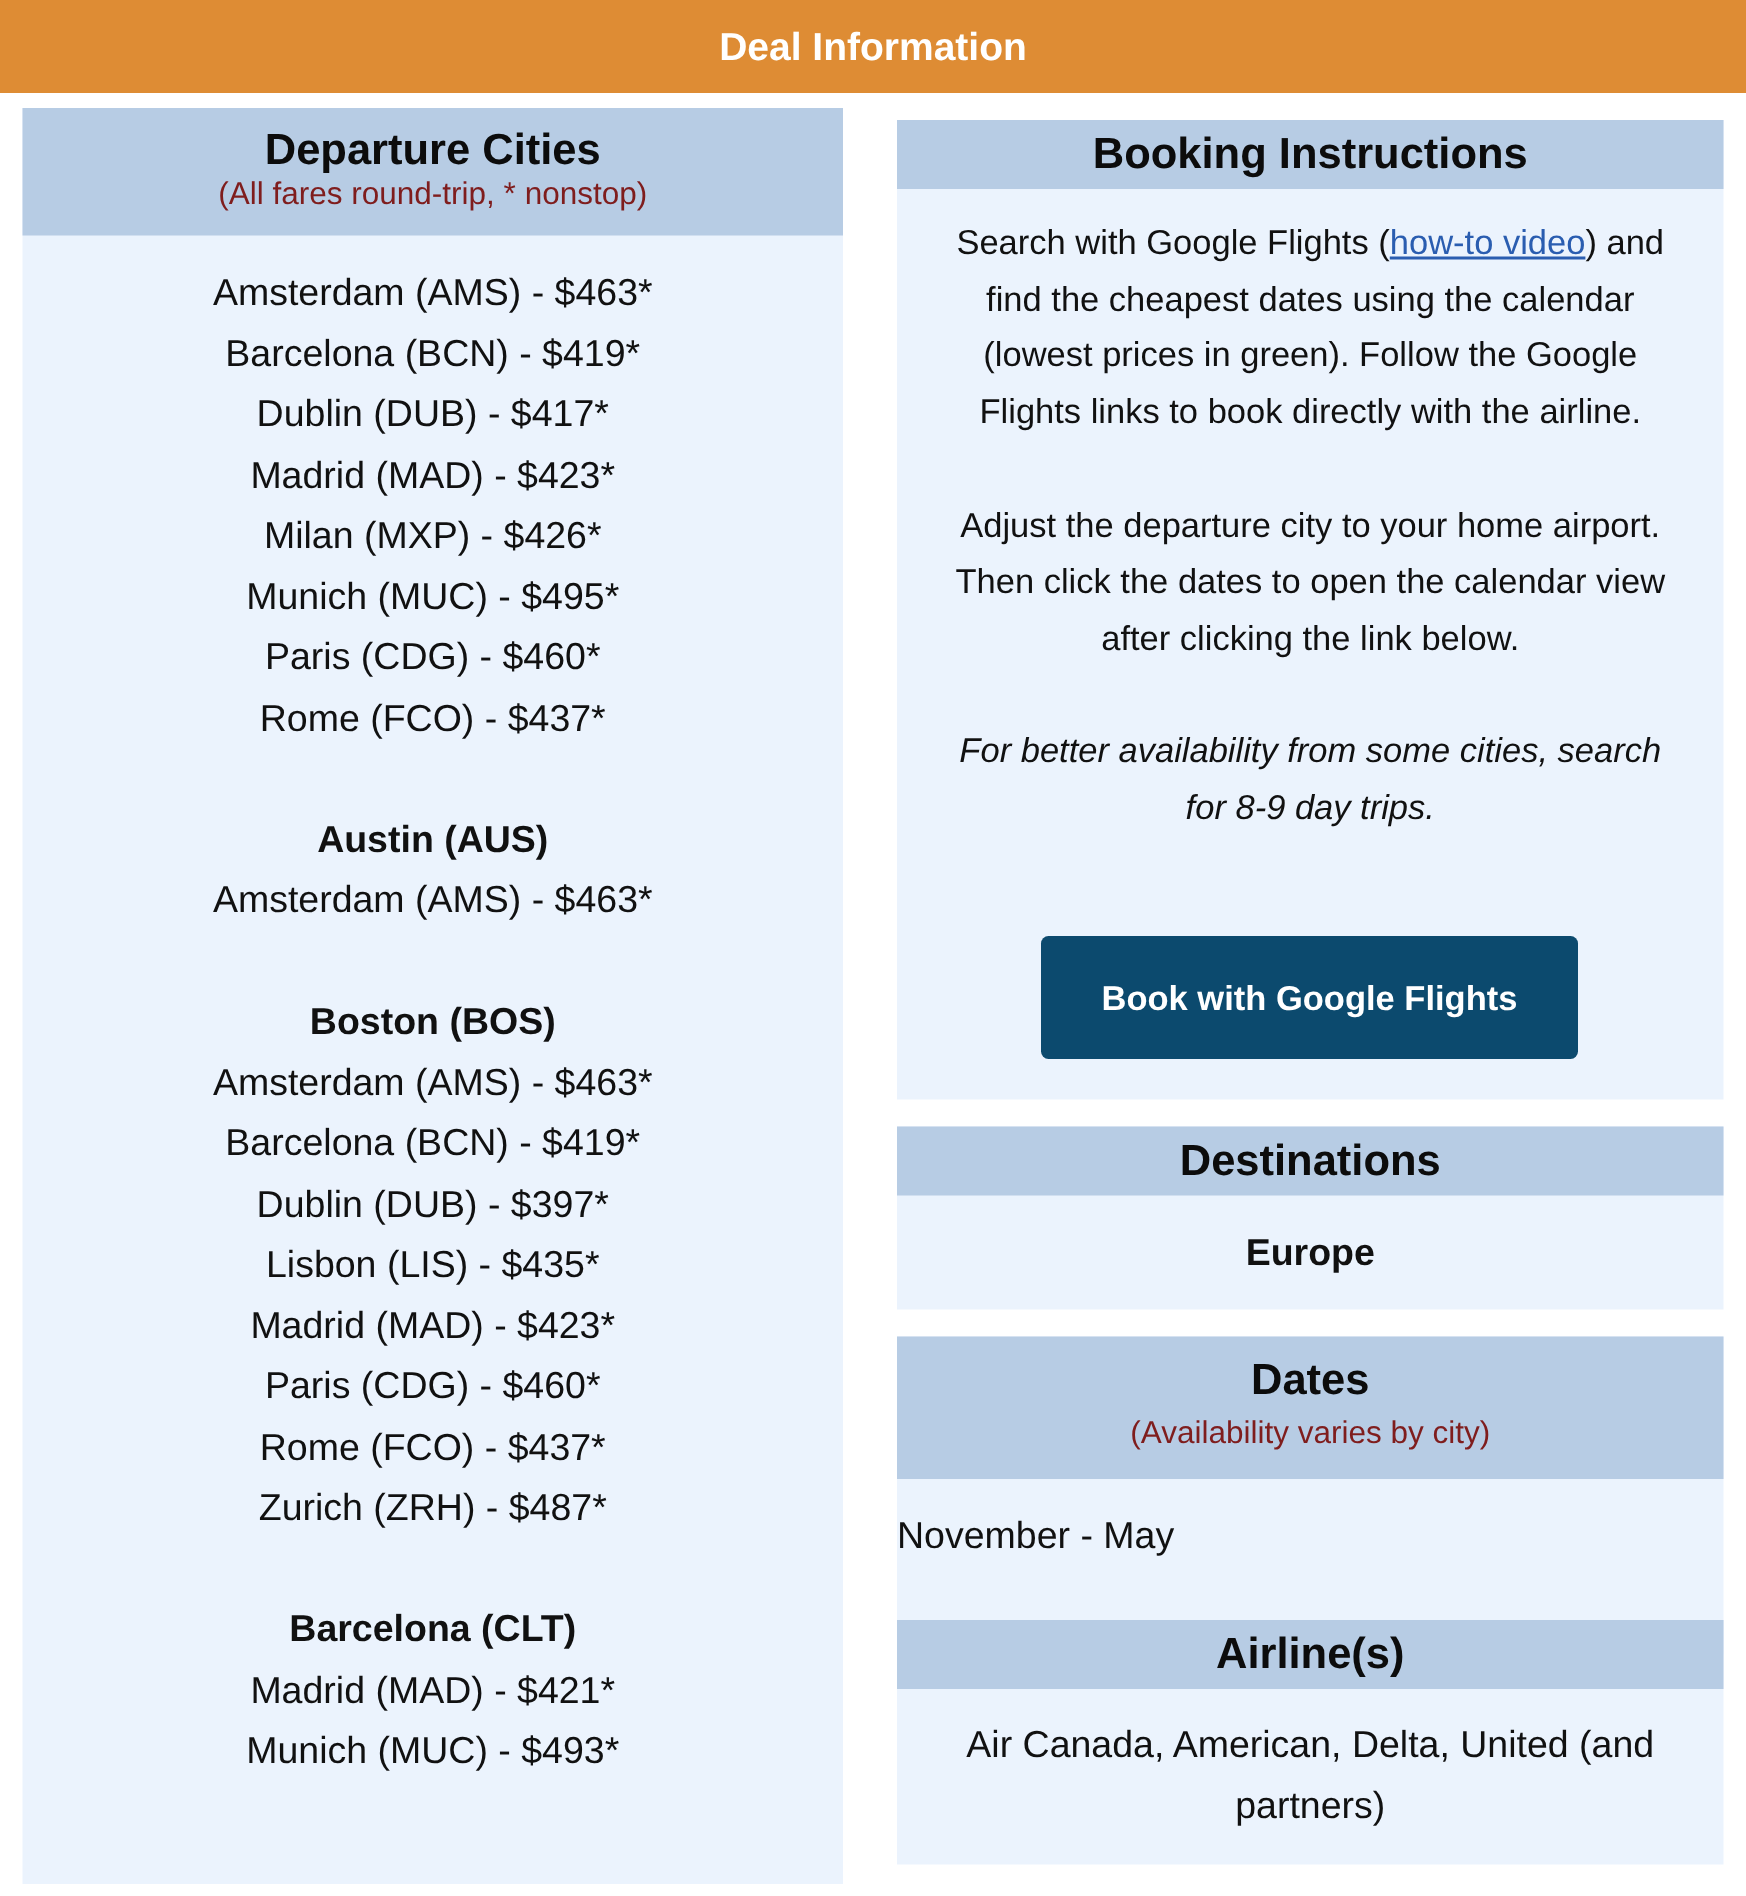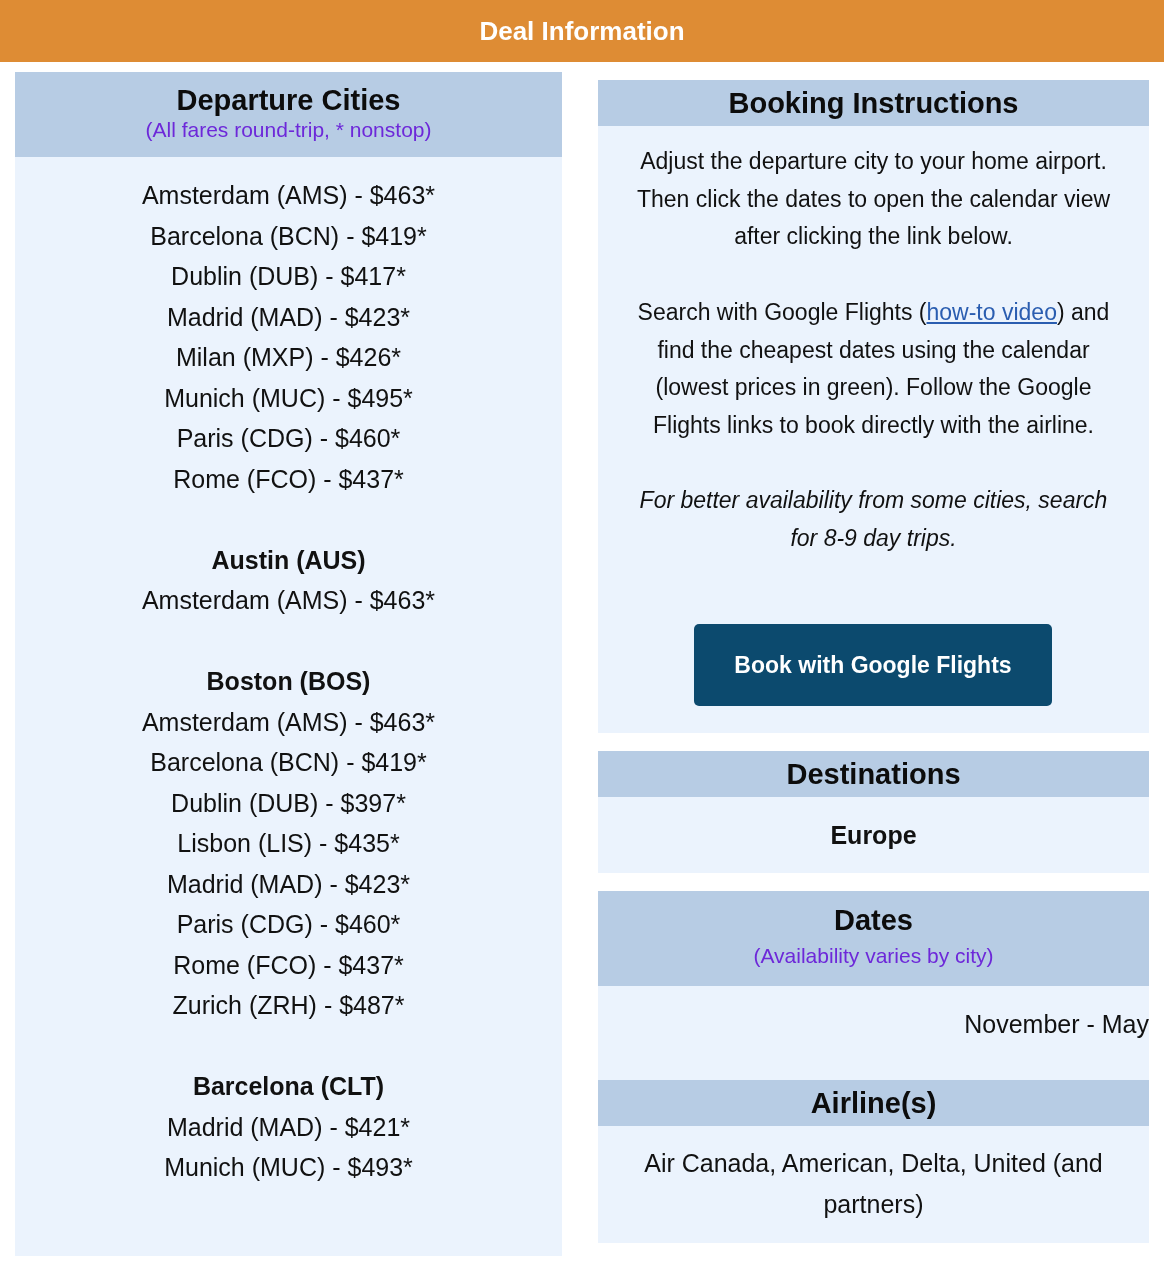--- a/index.html
+++ b/index.html
@@ -18,21 +18,21 @@
     }
     .panel {
       position: absolute;
       background: #ebf3fd;
     }
     .panel-head {
       background: #b7cce4;
       text-align: center;
     }
     .panel-title { font-weight: bold; font-size: 29px; color: #0c0c0c; }
-    .panel-sub { font-size: 21px; color: #6d28d9; }
+    .panel-sub { font-size: 21px; color: #7f1d1d; }
 
     
     #left-panel { left: 15px; top: 72px; width: 547px; height: 1184px; }
     #left-panel .panel-head { height: 85px; padding-top: 11px; }
     #left-panel .panel-head .panel-title { line-height: 34px; }
     #left-panel .panel-head .panel-sub { line-height: 26px; }
     .cities { text-align: center; padding-top: 18px; }
     .city-group { margin-bottom: 40.5px; }
     .city-name { font-weight: bold; font-size: 25px; line-height: 40.5px; }
     .fare { font-size: 25px; line-height: 40.5px; }
@@ -53,21 +53,21 @@
     }
 
     #dest-panel { top: 751px; height: 122px; }
     #dest-panel .panel-head { height: 46px; line-height: 46px; }
     .dest-body { text-align: center; font-weight: bold; font-size: 25px; line-height: 76px; }
 
     #dates-panel { top: 891px; height: 212px; }
     #dates-panel .panel-head { height: 95px; padding-top: 12px; }
     #dates-panel .panel-head .panel-title { line-height: 34px; }
     #dates-panel .panel-head .panel-sub { line-height: 38px; }
-    .dates-body { text-align: right; font-size: 25px; line-height: 76px; }
+    .dates-body { text-align: left; font-size: 25px; line-height: 76px; }
 
     #airline-panel { top: 1080px; height: 163px; }
     #airline-panel .panel-head { height: 46px; line-height: 46px; }
     .airline-body { text-align: center; font-size: 25px; line-height: 41px; padding: 17px 20px 0 20px; }
   </style>
 </head>
 <body>
 
 <div class="top-banner">Deal Information</div>
 
@@ -108,22 +108,22 @@
       <div class="fare">Munich (MUC) - $493*</div>
     </div>
   </div>
 </div>
 
 <div class="panel rp" id="booking-panel">
   <div class="panel-head">
     <span class="panel-title">Booking Instructions</span>
   </div>
   <div class="booking-body">
+    <p><span>Search with Google Flights (</span><a href="#">how-to video</a><span>) and find the cheapest dates using the calendar (lowest prices in green). Follow the Google Flights links to book directly with the airline.</span></p>
     <p>Adjust the departure city to your home airport. Then click the dates to open the calendar view after clicking the link below.</p>
-    <p><span>Search with Google Flights (</span><a href="#">how-to video</a><span>) and find the cheapest dates using the calendar (lowest prices in green). Follow the Google Flights links to book directly with the airline.</span></p>
     <p class="italic">For better availability from some cities, search for 8-9 day trips.</p>
   </div>
   <div class="book-btn">Book with Google Flights</div>
 </div>
 
 <div class="panel rp" id="dest-panel">
   <div class="panel-head">
     <span class="panel-title">Destinations</span>
   </div>
   <div class="dest-body">Europe</div>

